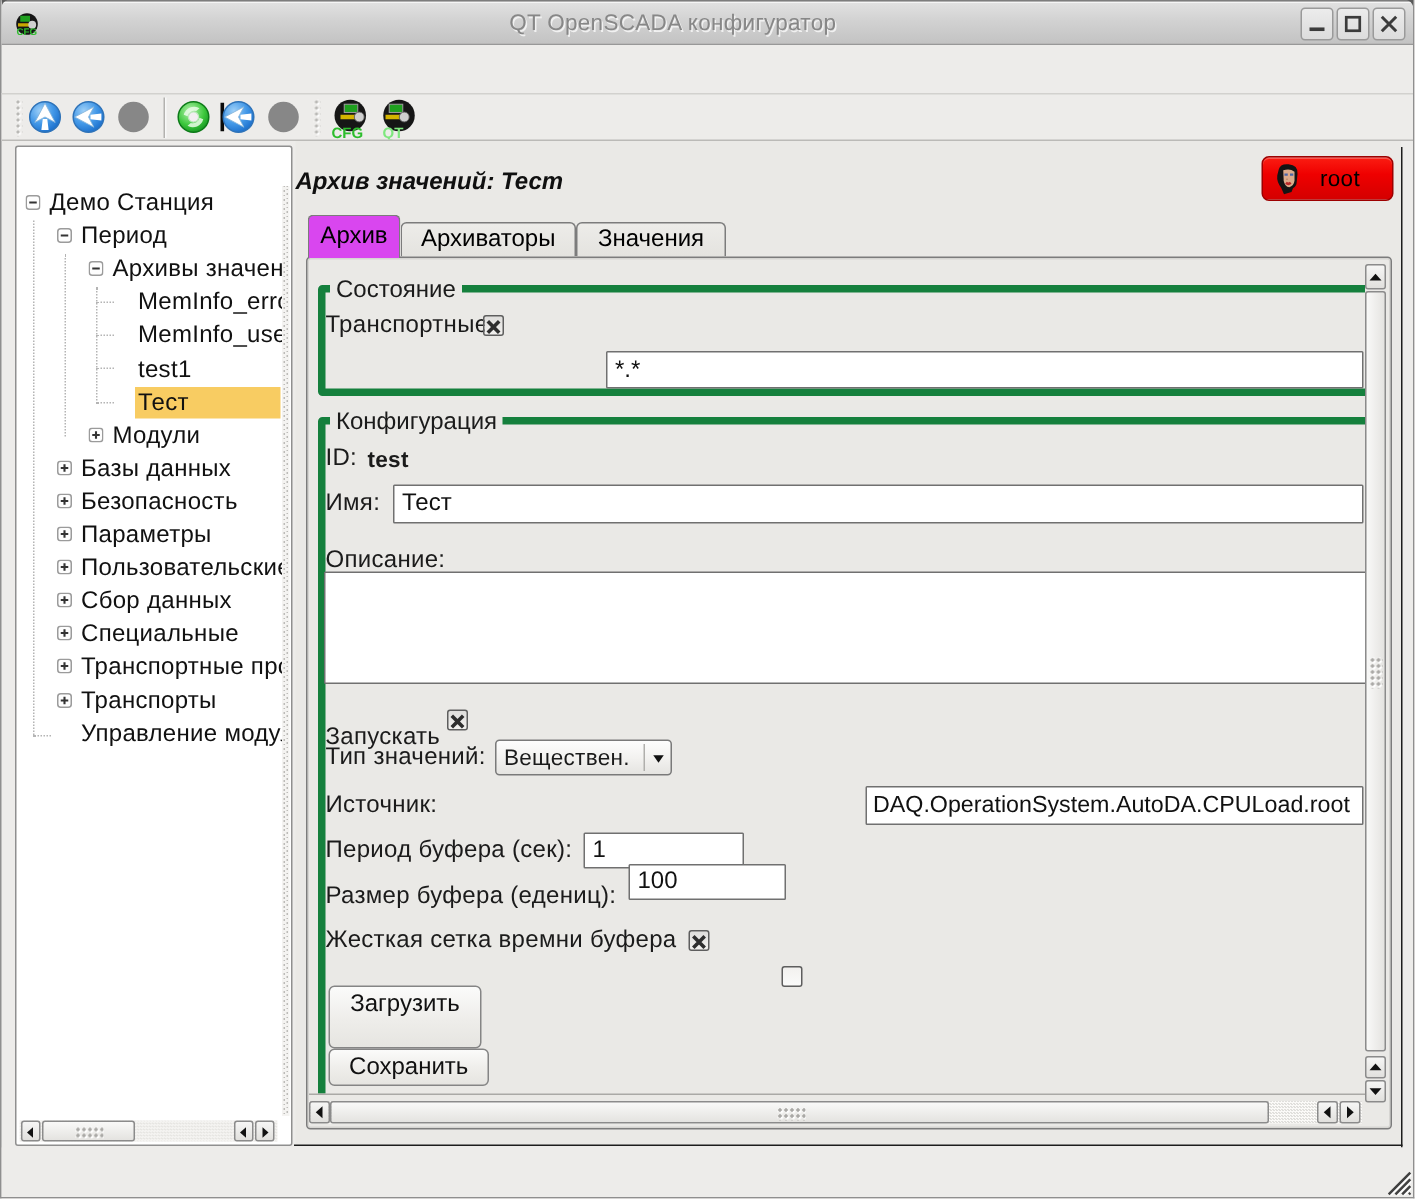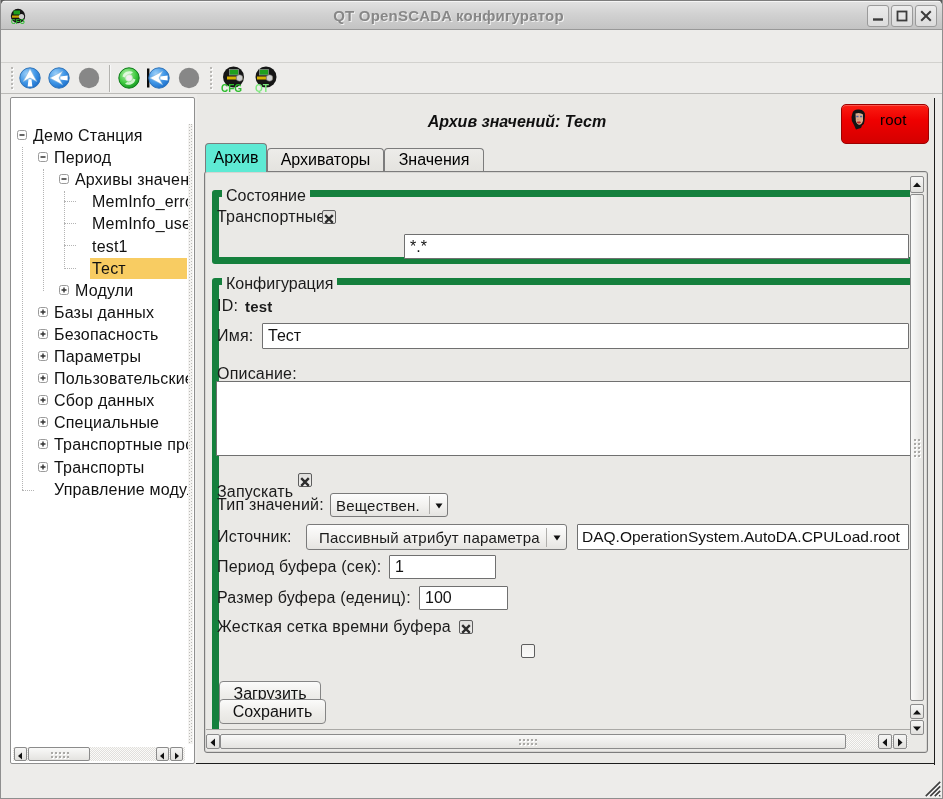--- a/index.html
+++ b/index.html
@@ -6,21 +6,21 @@
 html,body{width:943px;height:799px}
 body{font-family:"Liberation Sans",sans-serif;background:#edecea;overflow:hidden}
 #win{position:relative;width:943px;height:799px;background:#edecea;overflow:hidden;
  border-left:1px solid #8f8f8f;border-right:1px solid #8f8f8f;border-bottom:1px solid #8f8f8f}
 .ab{position:absolute}
 .t{position:absolute;font-size:16px;color:#1b1b1b;white-space:nowrap;line-height:20px;letter-spacing:.2px}
 #titlebar{position:absolute;left:0;top:0;width:941px;height:30px;
  background:linear-gradient(#e2e2e2 0,#d2d2d2 45%,#c3c3c3 100%);
  border-top:1px solid #7d7d7d;box-shadow:inset 0 1px 0 #f5f5f5;border-bottom:1px solid #989898}
 #title-text{position:absolute;top:6px;left:0;width:895px;text-align:center;
- font-size:15px;font-weight:bold;color:#878787;text-shadow:1px 1px 0 #f1f1f1;letter-spacing:.2px}
+ font-size:15px;font-weight:normal;color:#878787;text-shadow:1px 1px 0 #f1f1f1;letter-spacing:.2px}
 .wbtn{position:absolute;top:4px;width:22px;height:22px;border:1px solid #9a9a9a;border-radius:3px;
  background:linear-gradient(#ececec,#dcdcdc)}
 #menubar{position:absolute;left:0;top:31px;width:941px;height:30px;background:#edecea}
 .mitem{position:absolute;top:5px;font-size:16px;color:#1b1b1b;letter-spacing:.3px}
 .mitem u{text-decoration:underline;text-underline-offset:2px}
 #toolbar{position:absolute;left:0;top:62px;width:941px;height:32px;background:#edecea;
  border-bottom:1px solid #bbbab7;border-top:1px solid #d2d1ce}
 .handle{position:absolute;top:3px;width:5px;height:25px;
  background-image:radial-gradient(#b9b8b5 1px,transparent 1.1px),radial-gradient(#fdfdfd 1px,transparent 1.1px);
  background-size:4px 4px,4px 4px;background-position:0 0,1px 1px}
@@ -40,30 +40,30 @@
 #treegroove{position:absolute;right:1px;top:1px;width:5px;height:646px}
 .checker{background:conic-gradient(#e0dfdc 25%,#fbfaf8 0 50%,#e0dfdc 0 75%,#fbfaf8 0);background-size:2px 2px}
 
 .sbtn{position:absolute;border:1px solid #8b8b8b;border-radius:2px;background:linear-gradient(#f6f6f5,#e1e0dd)}
 .thumbh{position:absolute;border:1px solid #8b8b8b;border-radius:2px;background:linear-gradient(#f9f9f8,#e4e3e0)}
 .thumbv{position:absolute;border:1px solid #8b8b8b;border-radius:2px;background:linear-gradient(90deg,#f9f9f8,#e4e3e0)}
 .grip{background-image:radial-gradient(#aaa9a6 1px,transparent 1.2px),radial-gradient(#ffffff 1px,transparent 1.2px);
  background-size:4px 4px,4px 4px;background-position:0 0,1px 1px}
 
 #rp{position:absolute;left:196px;top:94px;width:737px;height:669px;background:#eae9e6}
-#ptitle{position:absolute;left:0;top:19px;width:640px;text-align:center;font-size:16px;
+#ptitle{position:absolute;left:0;top:19px;width:640px;text-align:left;font-size:16px;
  font-weight:bold;font-style:italic;color:#101010}
-#rootbtn{position:absolute;left:644px;top:10px;width:88px;height:40px;border:1px solid #9d0000;border-radius:5px;
+#rootbtn{position:absolute;left:644px;top:10px;width:88px;height:30px;border:1px solid #9d0000;border-radius:5px;
  background:linear-gradient(#fb1d12 0,#ef0000 40%,#d40000 100%);box-shadow:inset 0 1px 0 rgba(255,255,255,.25)}
 .tab{position:absolute;border:1px solid #7c7c7c;border-bottom:none;border-radius:4px 4px 0 0;
  font-size:16px;text-align:center;background:linear-gradient(#edece9,#e4e3df)}
 #pane{position:absolute;left:7px;top:77px;width:724px;height:582px;background:#eae9e6;
  border:1px solid #7c7c7c;border-radius:3px;box-shadow:inset 0 0 0 1px #d6d5d2}
 
-.gb{position:absolute;border:7px solid #15803d;border-radius:3px}
+.gb{position:absolute;border:5px solid #15803d;border-radius:3px}
 .gl{position:absolute;top:-10px;background:#eae9e6;padding:0 4px;font-size:16px;color:#1b1b1b}
 .inp{position:absolute;background:#fff;border:1px solid #707070;border-radius:1px;font-size:16px;letter-spacing:0;
  color:#111;padding:0 5px;white-space:nowrap;overflow:hidden}
 .cb{position:absolute;width:14px;height:14px;border:1px solid #5e5e5e;border-radius:2px;
  background:linear-gradient(#dfdedc,#f2f1ef)}
 .btn{position:absolute;border:1px solid #858585;border-radius:4px;font-size:16px;color:#111;
  text-align:center;background:linear-gradient(#fbfbfa 0,#efeeeb 50%,#e6e5e1 100%)}
 .combo{position:absolute;border:1px solid #7a7a7a;border-radius:3px;
  background:linear-gradient(#fdfdfd 0,#f3f2f0 50%,#e5e4e1 100%)}
 #statusbar{position:absolute;left:0;top:765px;width:941px;height:33px;background:#edecea}
@@ -254,21 +254,21 @@
  <div id="rootbtn">
   <svg class="ab" style="left:8px;top:4px" width="17" height="21" viewBox="0 0 17 21">
    <path d="M2.5 4 Q3.5 0 9 .5 Q15.5 1 15 7 L14.5 12 Q14.5 15 12 16.5 L11 19 6 20.5 4 16 Q1 12 1.5 8 Z" fill="#141414"></path>
    <path d="M5.5 4.5 Q10 3 13 5.5 L13 11.5 Q12.5 15 9.5 15.8 Q6.5 15.5 5.8 11.5 Z" fill="#dcab8b"></path>
    <path d="M6.3 7.4 h2.2 M10 7.4 h2.2" stroke="#4b66a8" stroke-width="1.5"></path>
    <path d="M7.3 12.9 q1.6 1.3 3.2 0" stroke="#b82828" stroke-width="1.7" fill="none"></path>
    <path d="M8 9.5 l.6 1.5 h-1.2 Z" fill="#b88868"></path>
   </svg>
   <div class="t" style="left:38px;top:5px;color:#000;font-size:15px">root</div>
  </div>
- <div class="tab" style="left:8px;top:49px;width:62px;height:29px;line-height:27px;background:#5eead4;border-radius:4px 4px 0 0;z-index:3">Архив</div>
+ <div class="tab" style="left:8px;top:49px;width:62px;height:29px;line-height:27px;background:#d946ef;border-radius:4px 4px 0 0;z-index:3">Архив</div>
  <div class="tab" style="left:70px;top:54px;width:117px;height:23px;line-height:21px">Архиваторы</div>
  <div class="tab" style="left:187px;top:54px;width:100px;height:23px;line-height:21px">Значения</div>
  <div id="pane">
   <div id="content" style="position:absolute;left:1px;top:0;width:704px;height:557px;overflow:hidden">
    <div class="gb" style="left:6px;top:18px;width:720px;height:74px">
             <div class="gl" style="left:3px">Состояние</div>
           </div>
    <div class="t" style="left:11px;top:35px">Транспортные</div>
    <div class="cb" style="left:116px;top:38px"><svg width="12" height="12" viewBox="0 0 12 12">
               <path d="M2.2 2.2l7.6 7.6M9.8 2.2L2.2 9.8" stroke="#2e2e2e" stroke-width="2.4"></path>
@@ -289,38 +289,31 @@
             </svg></div>
    <div class="t" style="left:11px;top:323px">Тип значений:</div>
    <div class="combo" style="left:124px;top:321px;width:118px;height:24px">
     <div class="t" style="left:5px;top:2px;font-size:15px">Веществен.</div>
     <div class="ab" style="left:98px;top:2px;width:1px;height:18px;background:#b0afac"></div>
     <svg class="ab" style="left:103px;top:8px" width="10" height="8" viewBox="0 0 10 8">
               <path d="M1.5 1.5h7L5 6.5Z" fill="#111"></path>
             </svg>
    </div>
    <div class="t" style="left:11px;top:355px">Источник:</div>
-   <div class="combo" style="left:100px;top:352px;width:261px;height:26px">
-    <div class="t" style="left:12px;top:3px;font-size:15px">Пассивный атрибут параметра</div>
-    <div class="ab" style="left:239px;top:3px;width:1px;height:19px;background:#b0afac"></div>
-    <svg class="ab" style="left:245px;top:9px" width="10" height="8" viewBox="0 0 10 8">
-              <path d="M1.5 1.5h7L5 6.5Z" fill="#111"></path>
-            </svg>
-   </div>
    <div class="inp" style="left:371px;top:352px;width:332px;height:26px;line-height:24px;font-size:15.5px;padding:0 4px">DAQ.OperationSystem.AutoDA.CPULoad.root</div>
    <div class="t" style="left:11px;top:385px">Период буфера (сек):</div>
    <div class="inp" style="left:183px;top:383px;width:107px;height:24px;line-height:22px">1</div>
    <div class="t" style="left:11px;top:416px">Размер буфера (едениц):</div>
-   <div class="inp" style="left:213px;top:414px;width:89px;height:24px;line-height:22px">100</div>
+   <div class="inp" style="left:213px;top:404px;width:105px;height:24px;line-height:22px">100</div>
    <div class="t" style="left:11px;top:445px">Жесткая сетка времни буфера</div>
    <div class="cb" style="left:253px;top:448px"><svg width="12" height="12" viewBox="0 0 12 12">
               <path d="M2.2 2.2l7.6 7.6M9.8 2.2L2.2 9.8" stroke="#2e2e2e" stroke-width="2.4"></path>
             </svg></div>
    <div class="cb" style="left:315px;top:472px;background:linear-gradient(#f2f1ef,#fafaf9)"></div>
-   <div class="btn" style="left:13px;top:509px;width:102px;height:26px;line-height:24px">Загрузить</div>
+   <div class="btn" style="left:13px;top:485px;width:102px;height:42px;line-height:24px">Загрузить</div>
    <div class="btn" style="left:13px;top:527px;width:107px;height:25px;line-height:23px">Сохранить</div>
   </div>
   <div class="ab" style="left:1px;top:557px;width:704px;height:1px;background:#aaa9a6"></div>
   <div class="sbtn" style="left:705px;top:4px;width:14px;height:17px"><svg width="12" height="16" viewBox="0 0 12 16">
             <path d="M2 10l4-4.5L10 10Z" fill="#111"></path>
           </svg></div>
   <div class="thumbv" style="left:705px;top:22px;width:14px;height:507px">
           <div class="grip" style="position:absolute;left:2px;top:243px;width:9px;height:21px"></div>
         </div>
   <div class="sbtn" style="left:705px;top:532px;width:14px;height:15px"><svg width="12" height="13" viewBox="0 0 12 13">

